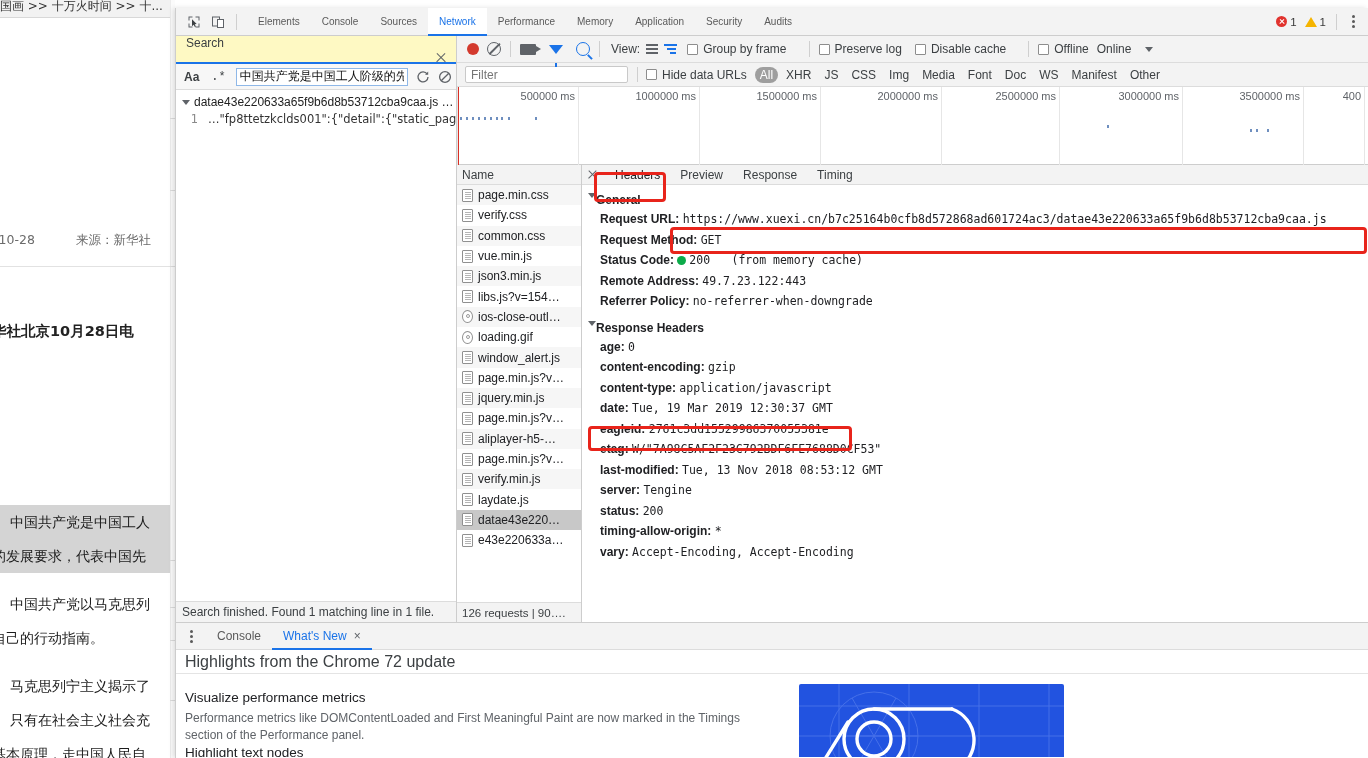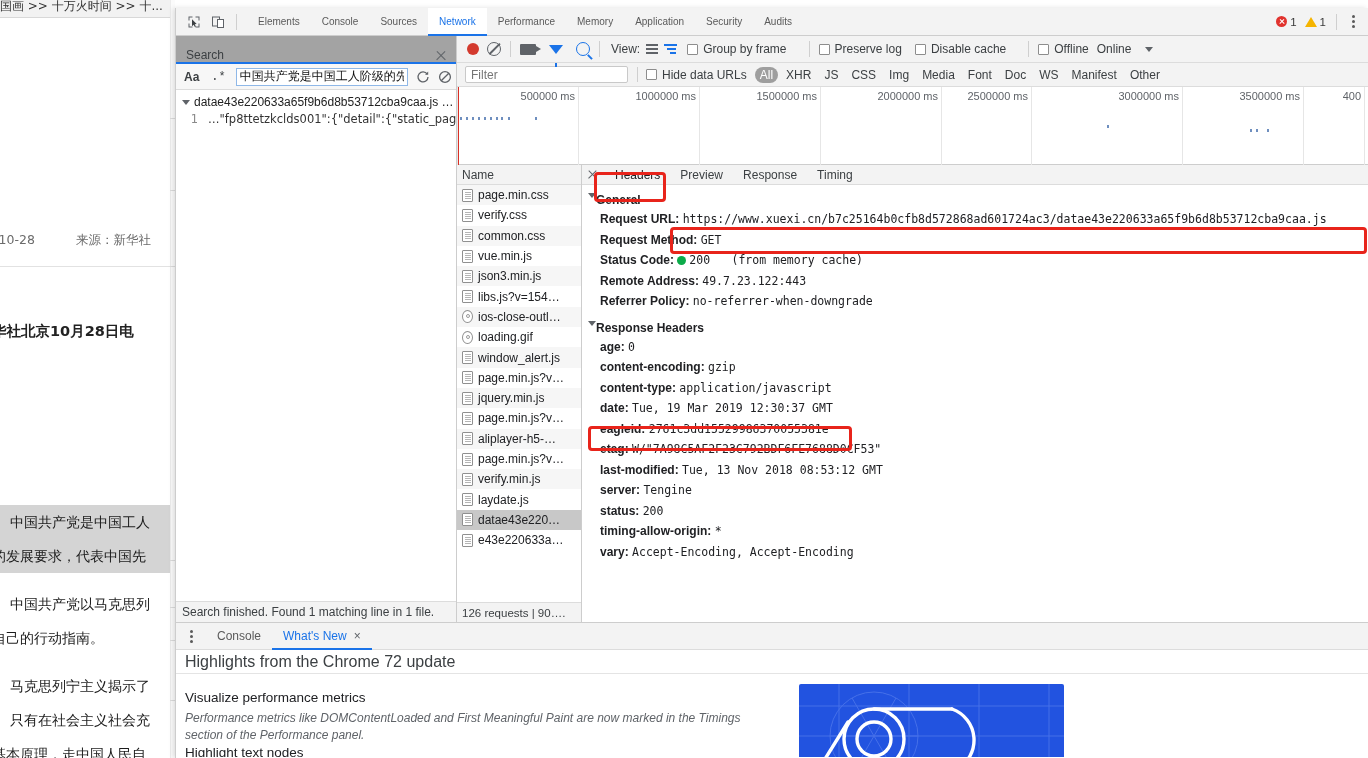--- a/index.html
+++ b/index.html
@@ -99,22 +99,22 @@
 
   
   .dt-body { position:relative; height: 586px; display:flex; }
 
   
   .searchpane {
     width: 281px; border-right: 1px solid #cdcdcd; display:flex; flex-direction:column;
     background:#fff;
   }
   .sp-header {
-    height: 28px; display:flex; align-items:flex-end; padding: 0 8px 0 10px;
-    border-bottom: 2px solid #1a73e8; background:#a3a3a3;
+    height: 28px; display:flex; align-items:flex-start; padding: 0 8px 0 10px;
+    border-bottom: 2px solid #1a73e8; background:#fef9c3;flex-direction:column;
   }
   .sp-title { font-size: 12px; color:#3c4043; }
   .sp-close { margin-left:auto; cursor:pointer; width:14px;height:14px;position:relative;}
   .sp-close::before,.sp-close::after{content:"";position:absolute;left:1px;top:6.5px;width:12px;height:1.4px;background:#5f6368;}
   .sp-close::before{transform:rotate(45deg);} .sp-close::after{transform:rotate(-45deg);}
   .sp-toolbar {
     height: 26px; display:flex; align-items:center; gap:8px; padding:0 6px;
     border-bottom: 1px solid #dcdcdc; background:#f7f7f7;
   }
   .sp-aa { font-weight:700; font-size:12px; color:#3c4043; cursor:pointer; padding:0 2px;}
@@ -230,21 +230,21 @@
 
   
   .drawer{position:absolute;left:0;bottom:0;width:1193px;height:136px;background:#fff;border-top:1px solid #cdcdcd;}
   .dr-tabs{height:27px;display:flex;align-items:center;background:#f3f3f3;border-bottom:1px solid #dcdcdc;padding-left:4px;}
   .dr-tab{font-size:12px;color:#5a5a5a;padding:0 11px;height:27px;line-height:27px;cursor:pointer;border-bottom:2px solid transparent;}
   .dr-tab.active{color:#1a73e8;border-bottom:2px solid #1a73e8;}
   .dr-tab .x{margin-left:7px;color:#5f6368;}
   .dr-sub{height:24px;display:flex;align-items:center;padding-left:9px;font-size:16px;color:#3c4043;border-bottom:1px solid #e4e4e4;background:#fff;}
   .dr-content{position:relative;height:83px;background:#fff;overflow:hidden;}
   .wn-h{position:absolute;font-size:13.5px;color:#202124;}
-  .wn-p{position:absolute;font-size:12px;color:#5f6368;line-height:17px;width:560px;font-style:italic;}
+  .wn-p{position:absolute;font-size:12px;color:#5f6368;line-height:17px;width:560px;}
   .chrome-card{position:absolute;left:623px;top:10px;width:265px;height:90px;background:#2253e0;border-radius:2px;overflow:hidden;}
   .chrome-card svg{position:absolute;left:0;top:0;}
 </style>
 </head>
 <body>
 
 <div id="root">
 
   <div class="page-behind">
     <div class="pb-topbar">
@@ -440,21 +440,21 @@
               </div>
             <div class="ov-tick" style="left:242px">
                 <span>1000000 ms</span>
               </div>
             <div class="ov-tick" style="left:363px">
                 <span>1500000 ms</span>
               </div>
             <div class="ov-tick" style="left:484px">
                 <span>2000000 ms</span>
               </div>
-            <div class="ov-tick" style="left:574px">
+            <div class="ov-tick" style="left:602px">
                 <span>2500000 ms</span>
               </div>
             <div class="ov-tick" style="left:725px">
                 <span>3000000 ms</span>
               </div>
             <div class="ov-tick" style="left:846px">
                 <span>3500000 ms</span>
               </div>
             <div class="ov-tick" style="left:907px">
                 <span>400</span>

